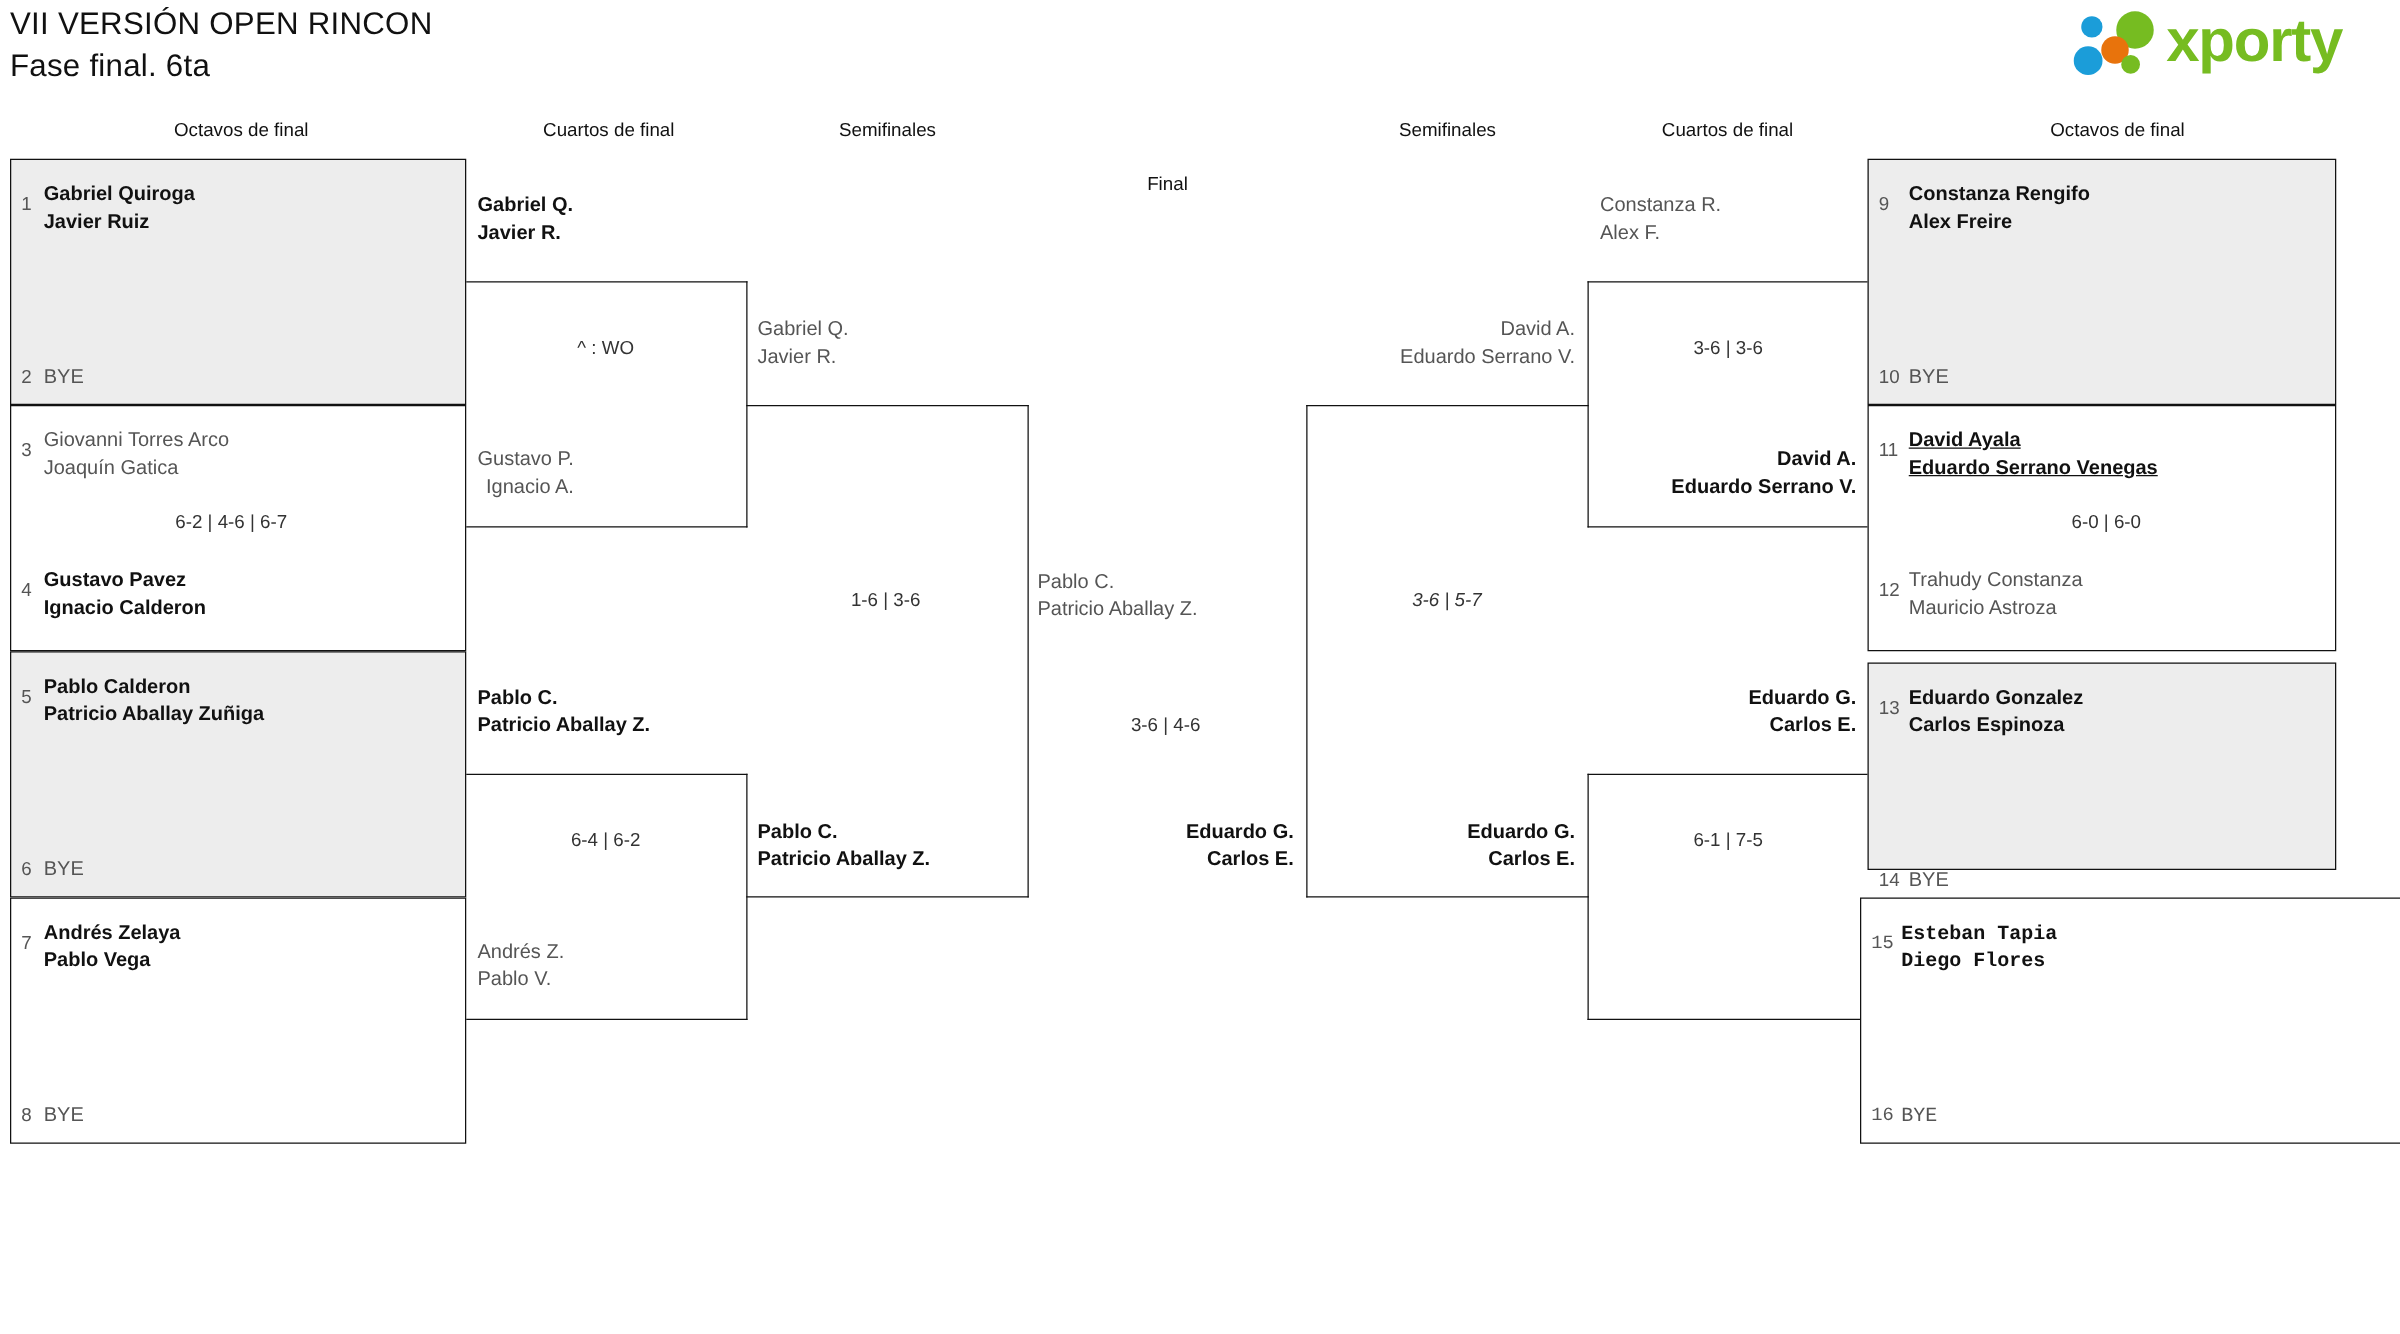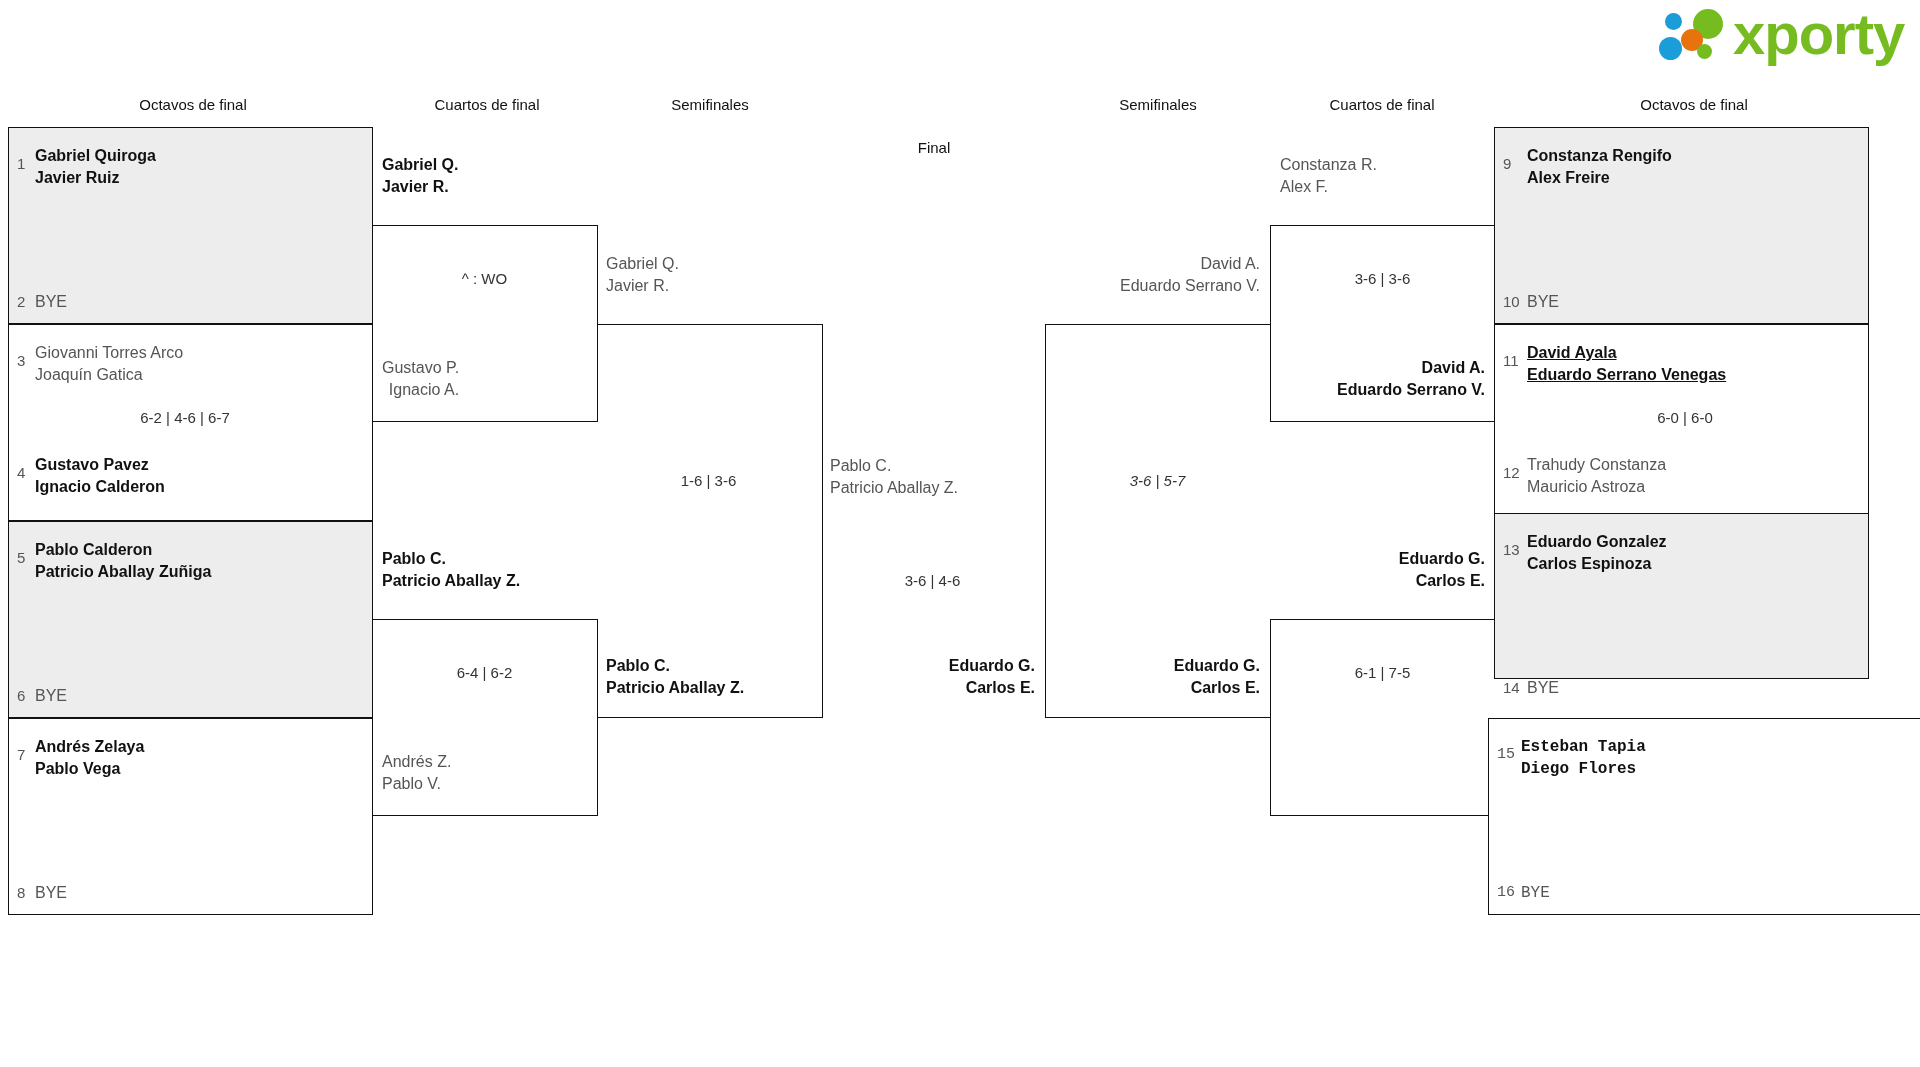--- a/index.html
+++ b/index.html
@@ -14,21 +14,21 @@
   #root { position: relative; width: 1920px; height: 1067px; }
 
   
   .title-block { position: absolute; left: 8px; top: 2px; }
   .title-line1 { font-size: 25px; letter-spacing: .2px; color: #111; line-height: 34px; white-space: nowrap; }
   .title-line2 { font-size: 25px; letter-spacing: .2px; color: #111; line-height: 34px; white-space: nowrap; }
 
   .logo { position: absolute; right: 18px; top: 5px; width: 245px; height: 58px; }
   .logo-dots { position: absolute; left: 0; top: 0; width: 82px; height: 58px; }
   .dot { position: absolute; border-radius: 50%; }
-  .logo-word { position: absolute; left: 76px; top: 2px; font-size: 58px; font-weight: bold;
+  .logo-word { position: absolute; left: 76px; top: 2px; font-size: 48px; font-weight: bold;
                letter-spacing: -1px; line-height: 54px; }
 
   
   .round-hdr {
     position: absolute; top: 96px; font-size: 15px; color: #111;
     text-align: center; white-space: nowrap; line-height: 18px;
   }
 
   
   .slot {
@@ -59,20 +59,24 @@
   .conn.l { border: 1px solid #111; border-left: none; }
   .conn.r { border: 1px solid #111; border-right: none; }
 
   .entry-label { position: absolute; font-size: 16px; line-height: 22px; white-space: nowrap; }
 </style>
 </head>
 <body>
 
 <div id="root">
 
+  <div class="title-block">
+    <div class="title-line1">VII VERSIÓN OPEN RINCON</div>
+    <div class="title-line2">Fase final. 6ta</div>
+  </div>
 
   <div class="logo">
     <div class="logo-dots">
       <div class="dot" style="left:36px; top:4px;  width:30px; height:30px; background:#76bc21;"></div>
       <div class="dot" style="left:8px;  top:8px;  width:17px; height:17px; background:#1b9dd9;"></div>
       <div class="dot" style="left:24px; top:24px; width:22px; height:22px; background:#e8730c;"></div>
       <div class="dot" style="left:2px;  top:32px; width:23px; height:23px; background:#1b9dd9;"></div>
       <div class="dot" style="left:40px; top:39px; width:15px; height:15px; background:#76bc21;"></div>
     </div>
     <div class="logo-word" style="color:#76bc21;">xporty</div>
@@ -223,21 +227,21 @@
       <div>Eduardo Serrano Venegas</div>
     </div>
     <div class="score" style="left:40px; top:84px; width:300px; text-align:center;">6-0 | 6-0</div>
     <div class="seed" style="left:8px; top:140px;">12</div>
     <div class="names loser" style="left:32px; top:129px;">
       <div>Trahudy Constanza</div>
       <div>Mauricio Astroza</div>
     </div>
   </div>
 
-  <div class="slot shaded" style="left:1494px; top:513px; width:375px; height:166px;padding-left:12px;">
+  <div class="slot shaded" style="left:1494px; top:530px; width:375px; height:166px;padding-left:12px;">
     <div class="seed" style="left:8px; top:28px;">13</div>
     <div class="names winner" style="left:32px; top:17px;">
       <div>Eduardo Gonzalez</div>
       <div>Carlos Espinoza</div>
     </div>
     <div class="seed" style="left:8px; top:166px;">14</div>
     <div class="bye" style="left:32px; top:164px;">BYE</div>
   </div>
 
   <div class="slot" style="left:1488px; top:718px; width:444px; height:197px;font-family:Liberation Mono, monospace;">

